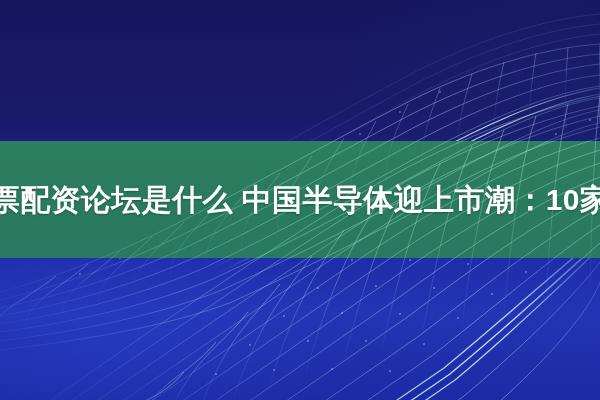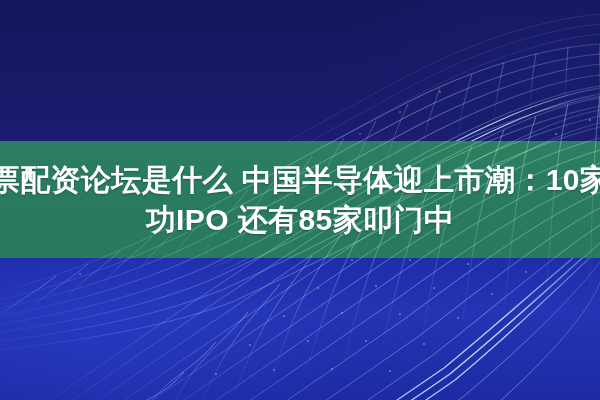--- a/index.html
+++ b/index.html
@@ -344,16 +344,15 @@
           <path d="M152,237 C124,264 96,281 98,304"></path>
           <path d="M120,251 C90,278 60,293 62,316"></path>
           <path d="M88,264 C56,291 24,304 26,327"></path>
         </g>
       </svg>
     </div>
   </div>
 
   <div class="headline">
     <span class="line1">股票配资论坛是什么 中国半导体迎上市潮：10家成</span>
-    <span class="line2">功IPO 还有85家叩门中</span>
   </div>
 
 </div>
 
 </body></html>

